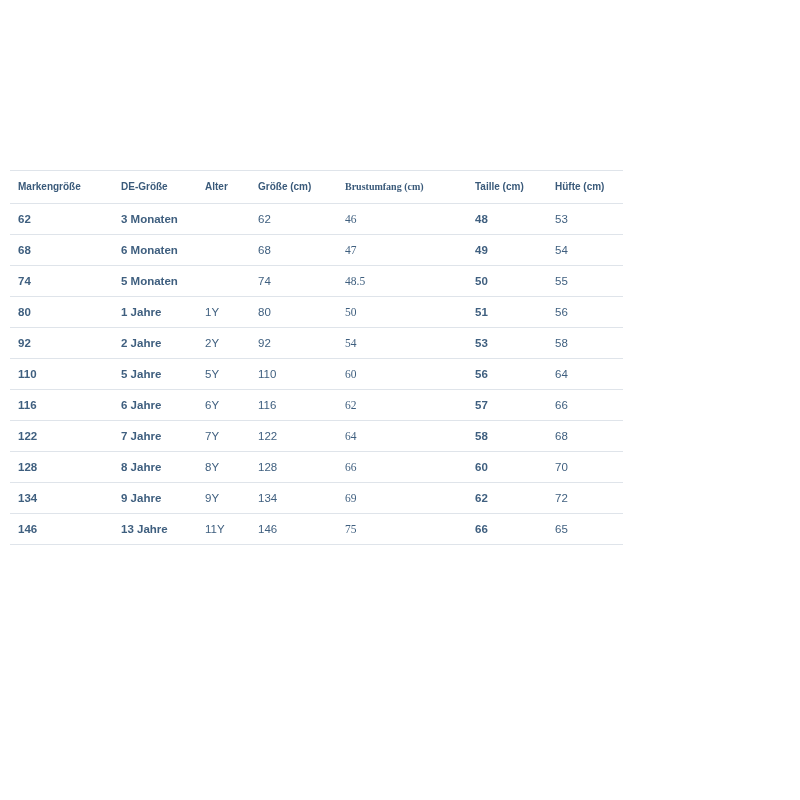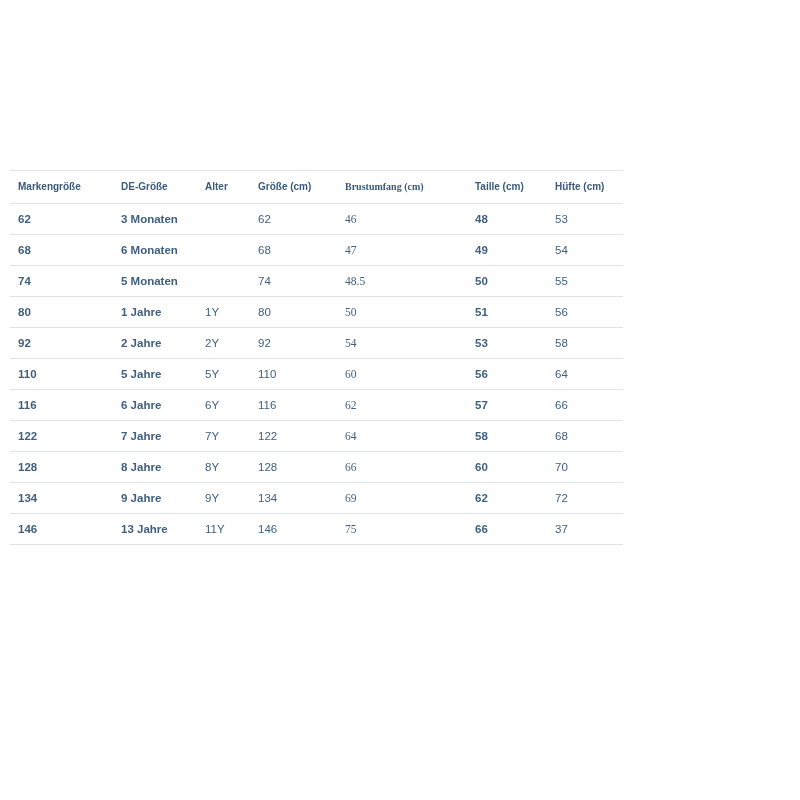--- a/index.html
+++ b/index.html
@@ -177,18 +177,18 @@
           <td class="c5">62</td>
           <td class="c6">72</td>
         </tr>
         <tr>
           <td class="c0 col-brand">146</td>
           <td class="c1">13 Jahre</td>
           <td class="c2">11Y</td>
           <td class="c3">146</td>
           <td class="c4">75</td>
           <td class="c5">66</td>
-          <td class="c6">37</td>
+          <td class="c6">65</td>
         </tr>
       </tbody>
     </table>
   </div>
 </div>
 
 </body></html>

